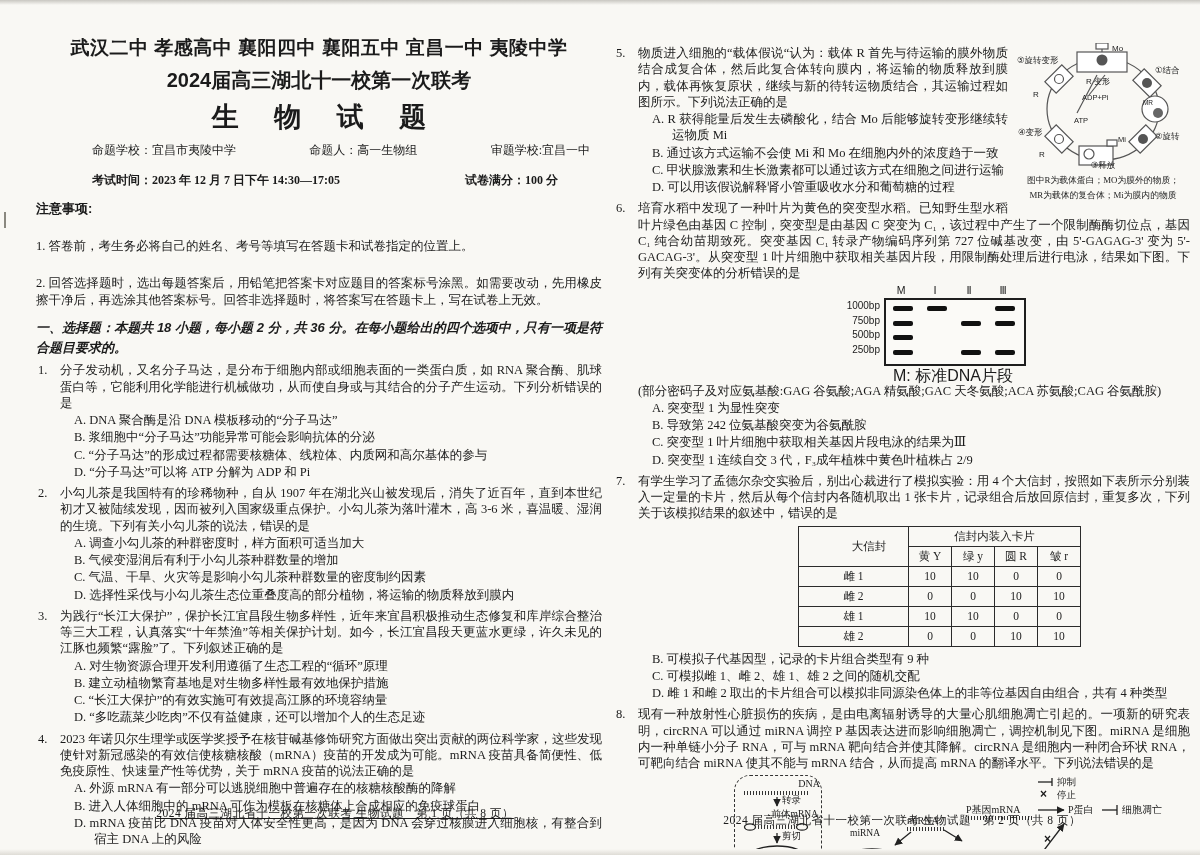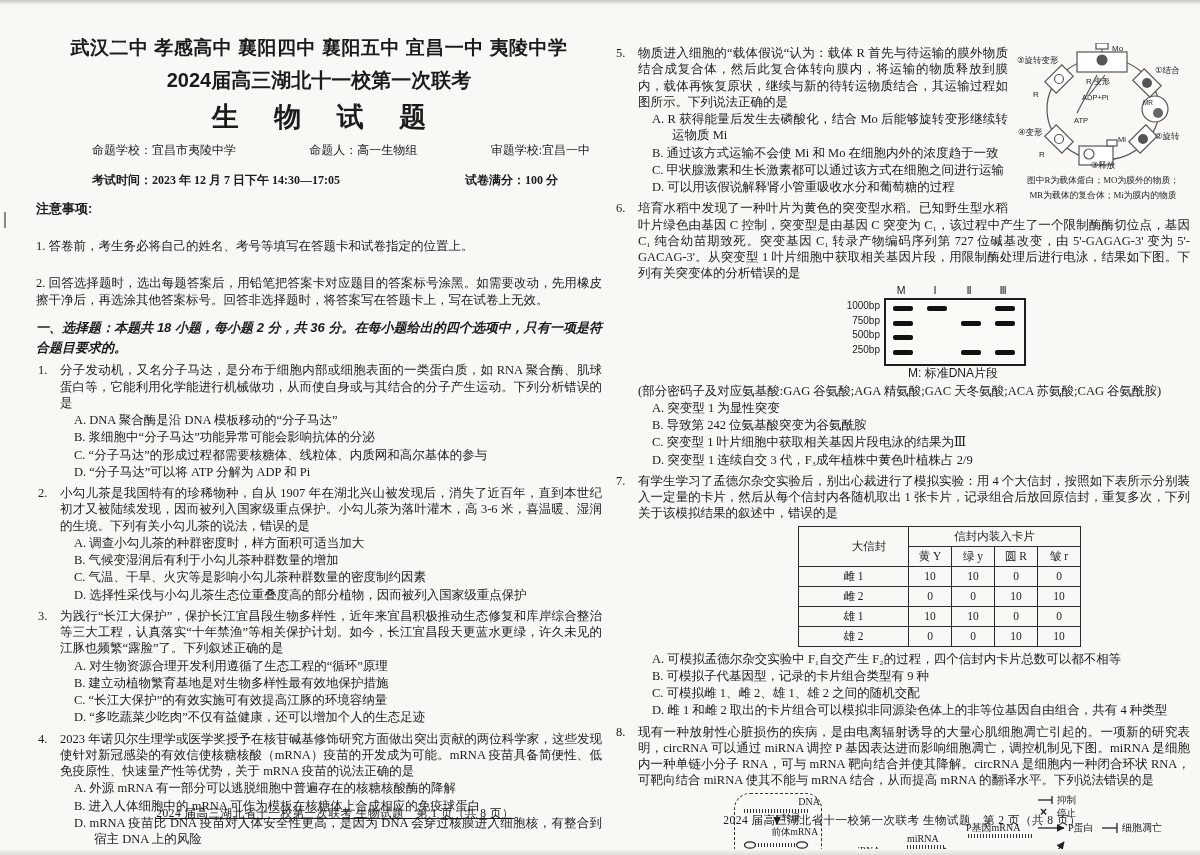--- a/index.html
+++ b/index.html
@@ -51,21 +51,21 @@
   .cyc text{fill:#222;font-family:"Liberation Sans","DejaVu Sans",sans-serif;}
 
   
   .gel{position:relative;width:212px;height:96px;margin:3px 0 1px 196px;
     font-family:"Liberation Sans","DejaVu Sans",sans-serif;}
   .gel-bp{position:absolute;left:0;width:46px;text-align:right;font-size:10px;}
   .gel-lane-label{position:absolute;width:24px;text-align:center;font-size:10.5px;top:-1px;}
   .gel-box{position:absolute;left:50px;top:13px;width:138px;height:64px;
     border:2px solid #1e1e1e;background:#fbfaf7;}
   .band{position:absolute;width:20px;height:5px;background:#111;border-radius:2px;}
-  .gel-caption{position:absolute;left:40px;top:81px;width:158px;text-align:center;font-size:12px;}
+  .gel-caption{position:absolute;left:40px;top:81px;width:158px;text-align:center;font-size:16px;}
 
   
   .q7t{border-collapse:collapse;margin:4px 0 4px 160px;font-size:11.5px;}
   .q7t th,.q7t td{border:1px solid #2b2b2b;padding:2px 5px;text-align:center;
     font-weight:normal;min-width:32px;height:15px;}
   .q7t .c1{width:68px;padding-left:36px;}
 
   
   .pathway{position:relative;width:572px;height:120px;margin:4px 0 0 -24px;}
   .pw-label{position:absolute;font-size:10px;white-space:nowrap;color:#1b1b1b;}
@@ -113,21 +113,21 @@
     <div class="opt">C. “分子马达”的形成过程都需要核糖体、线粒体、内质网和高尔基体的参与</div>
     <div class="opt">D. “分子马达”可以将 ATP 分解为 ADP 和 Pi</div>
   </div>
 
   <div class="q">
     <span class="qnum">2.</span>
     <div class="stem">小勾儿茶是我国特有的珍稀物种，自从 1907 年在湖北兴山被发现后，消失了近百年，直到本世纪初才又被陆续发现，因而被列入国家级重点保护。小勾儿茶为落叶灌木，高 3-6 米，喜温暖、湿润的生境。下列有关小勾儿茶的说法，错误的是</div>
     <div class="opt">A. 调查小勾儿茶的种群密度时，样方面积可适当加大</div>
     <div class="opt">B. 气候变湿润后有利于小勾儿茶种群数量的增加</div>
     <div class="opt">C. 气温、干旱、火灾等是影响小勾儿茶种群数量的密度制约因素</div>
-    <div class="opt">D. 选择性采伐与小勾儿茶生态位重叠度高的部分植物，因而被列入国家级重点保护</div>
+    <div class="opt">D. 选择性采伐与小勾儿茶生态位重叠度高的部分植物，将运输的物质释放到膜内</div>
   </div>
 
   <div class="q">
     <span class="qnum">3.</span>
     <div class="stem">为践行“长江大保护”，保护长江宜昌段生物多样性，近年来宜昌积极推动生态修复和库岸综合整治等三大工程，认真落实“十年禁渔”等相关保护计划。如今，长江宜昌段天更蓝水更绿，许久未见的江豚也频繁“露脸”了。下列叙述正确的是</div>
     <div class="opt">A. 对生物资源合理开发利用遵循了生态工程的“循环”原理</div>
     <div class="opt">B. 建立动植物繁育基地是对生物多样性最有效地保护措施</div>
     <div class="opt">C. “长江大保护”的有效实施可有效提高江豚的环境容纳量</div>
     <div class="opt">D. “多吃蔬菜少吃肉”不仅有益健康，还可以增加个人的生态足迹</div>
   </div>
@@ -279,21 +279,20 @@
       <tr>
         <td>雄 2</td>
         <td>0</td>
         <td>0</td>
         <td>10</td>
         <td>10</td>
       </tr>
     </tbody>
       </table>
 
-    <div class="opt">A. 可模拟孟德尔杂交实验中 F₁自交产生 F₂的过程，四个信封内卡片总数可以都不相等</div>
     <div class="opt">B. 可模拟子代基因型，记录的卡片组合类型有 9 种</div>
     <div class="opt">C. 可模拟雌 1、雌 2、雄 1、雄 2 之间的随机交配</div>
     <div class="opt">D. 雌 1 和雌 2 取出的卡片组合可以模拟非同源染色体上的非等位基因自由组合，共有 4 种类型</div>
   </div>
 
   <div class="q">
     <span class="qnum">8.</span>
     <div class="stem">现有一种放射性心脏损伤的疾病，是由电离辐射诱导的大量心肌细胞凋亡引起的。一项新的研究表明，circRNA 可以通过 miRNA 调控 P 基因表达进而影响细胞凋亡，调控机制见下图。miRNA 是细胞内一种单链小分子 RNA，可与 mRNA 靶向结合并使其降解。circRNA 是细胞内一种闭合环状 RNA，可靶向结合 miRNA 使其不能与 mRNA 结合，从而提高 mRNA 的翻译水平。下列说法错误的是</div>
 
     <div class="pathway">

